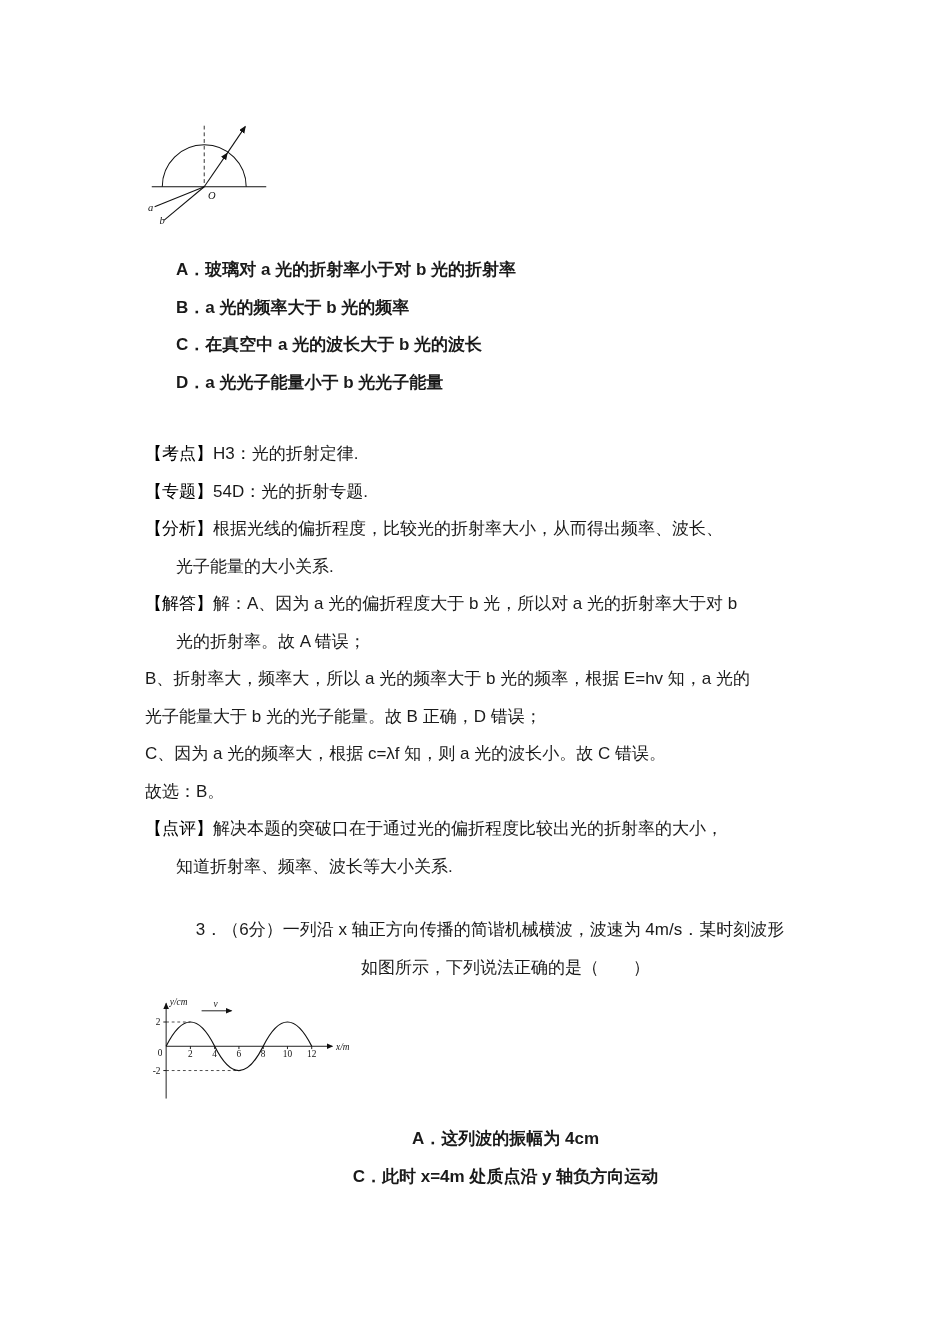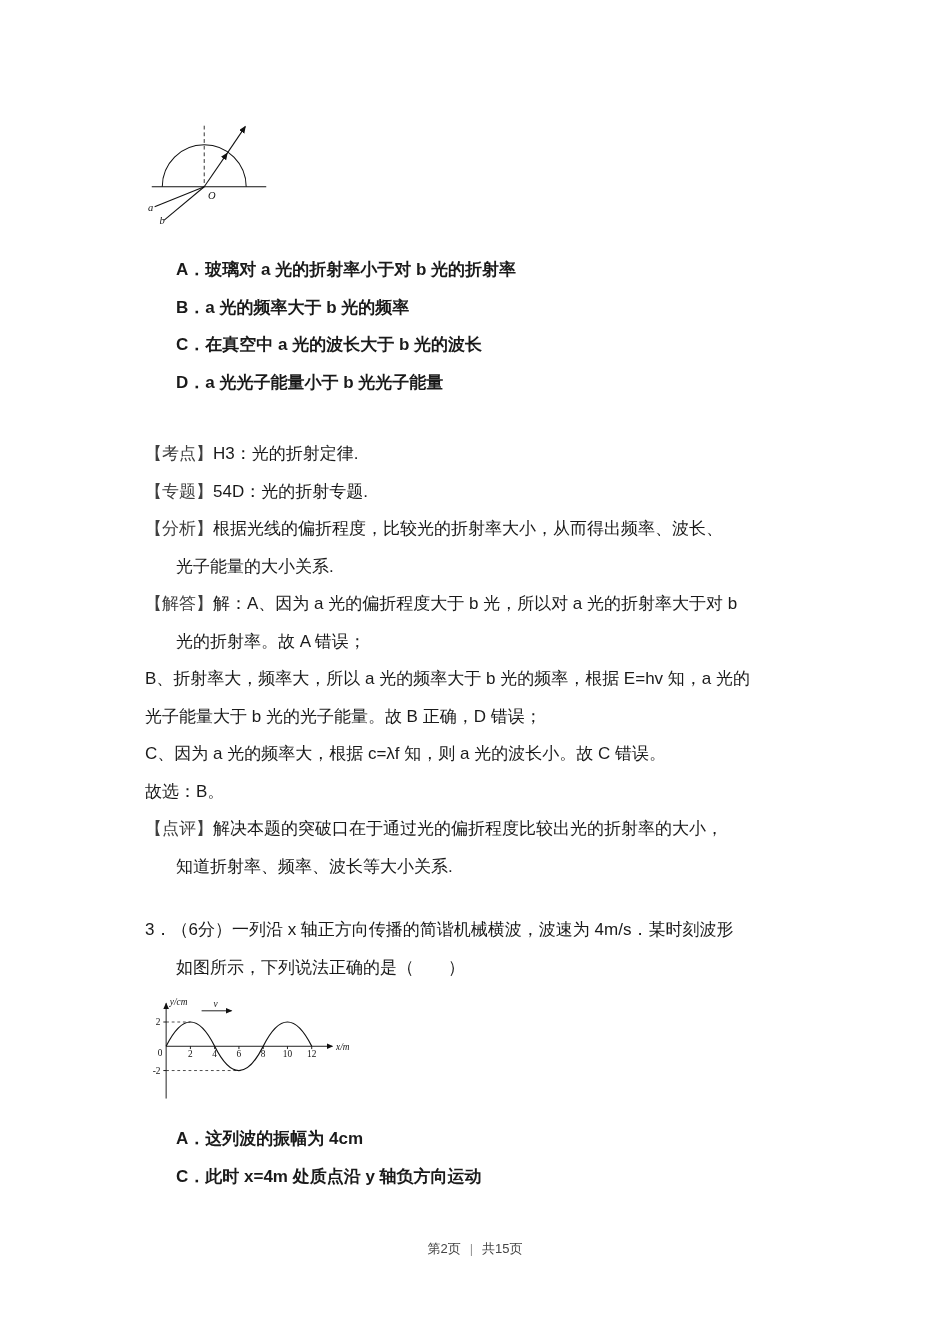--- a/index.html
+++ b/index.html
@@ -30,22 +30,22 @@
     font-weight: bold;
   }
   .para, .hang {
     margin: 0;
     font-size: 17px;
     line-height: 37.5px;
     white-space: pre-wrap;
   }
   .hang { padding-left: 31px; text-indent: -31px; }
   .sections { margin-top: 34px; }
-  .q3block { margin-top: 26px; }
-  .tag { color: #404040; }
+  .q3block { margin-top: 26px; text-align: center; }
+  .tag { color: #000000; }
   .footer {
     position: absolute;
     top: 1240px;
     left: 0;
     width: 100%;
     text-align: center;
     font-size: 13px;
     color: #444444;
   }
   .footer .sep { color: #999999; margin: 0 9px; }
@@ -144,16 +144,13 @@
       </svg>
 
       <div class="options" style="margin-top: 14px;">
         <p class="option">A．这列波的振幅为 4cm</p>
         <p class="option">C．此时 x=4m 处质点沿 y 轴负方向运动</p>
       </div>
     </div>
 
   </div>
 
-  <div class="footer">
-    <span>第2页</span><span class="sep">|</span><span>共15页</span>
-  </div>
 </div>
 
 </body></html>

